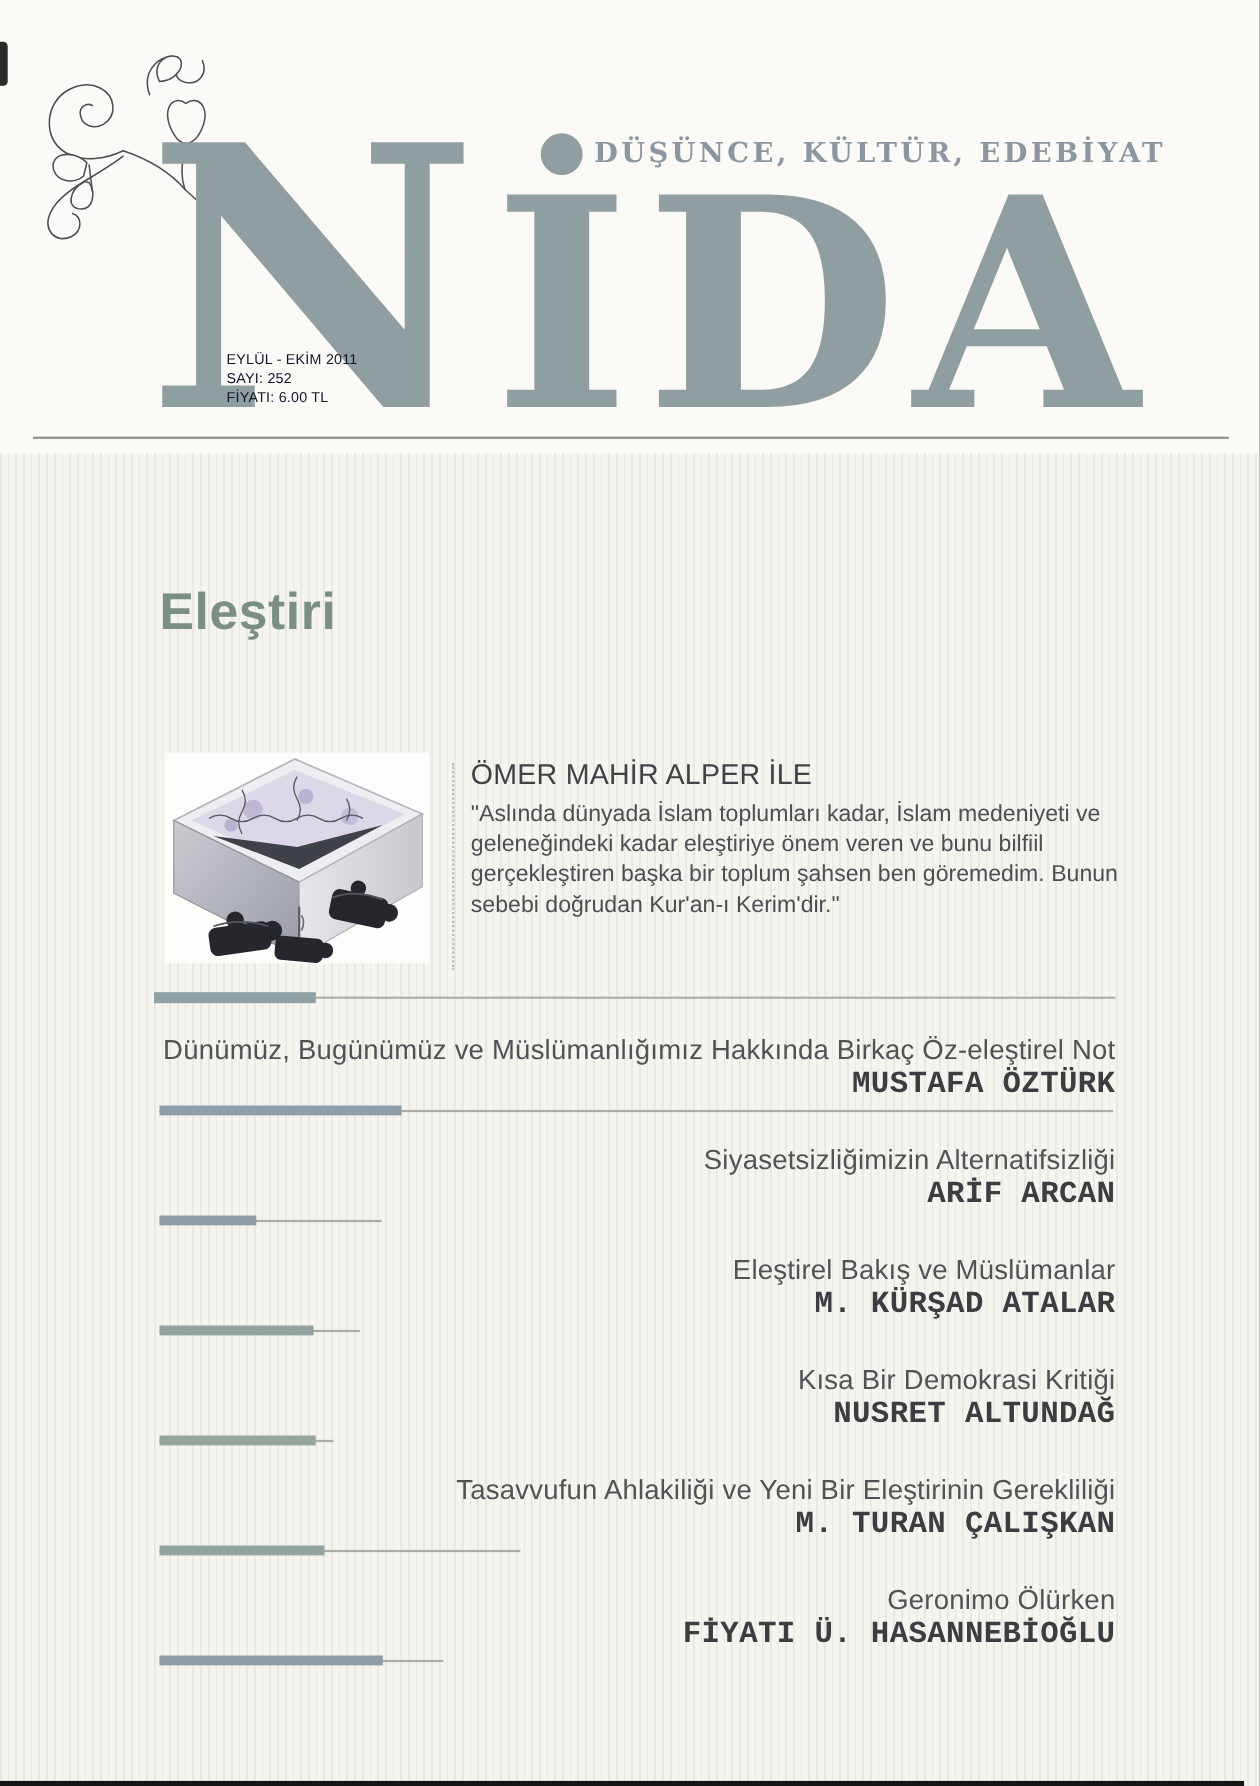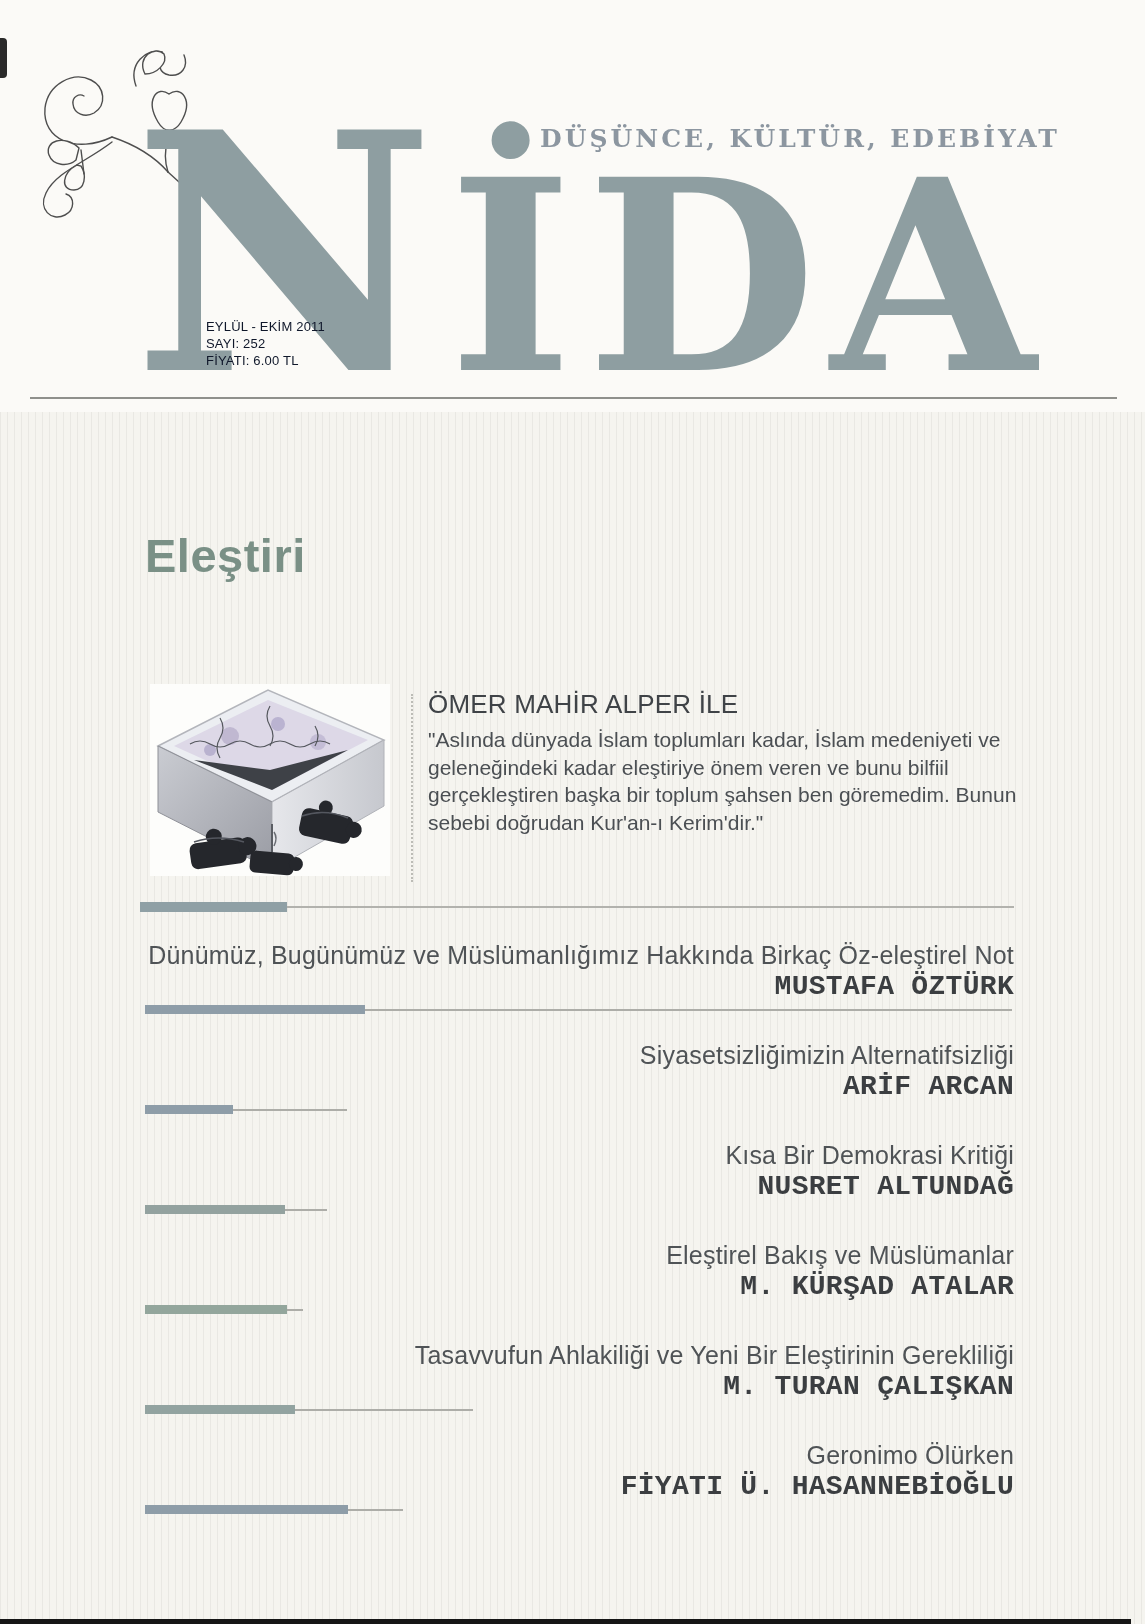--- a/index.html
+++ b/index.html
@@ -192,31 +192,31 @@
       <div class="toc-item">
         <div class="toc-title">Siyasetsizliğimizin Alternatifsizliği</div>
         <div class="toc-author">ARİF ARCAN</div>
         <div class="toc-rule">
             <span class="thin"></span>
             <span class="thick"></span>
           </div>
       </div>
 
       <div class="toc-item">
+        <div class="toc-title">Eleştirel Bakış ve Müslümanlar</div>
+        <div class="toc-author">M. KÜRŞAD ATALAR</div>
+        <div class="toc-rule">
+            <span class="thin"></span>
+            <span class="thick"></span>
+          </div>
+      </div>
+
+      <div class="toc-item">
         <div class="toc-title">Kısa Bir Demokrasi Kritiği</div>
         <div class="toc-author">NUSRET ALTUNDAĞ</div>
-        <div class="toc-rule">
-            <span class="thin"></span>
-            <span class="thick"></span>
-          </div>
-      </div>
-
-      <div class="toc-item">
-        <div class="toc-title">Eleştirel Bakış ve Müslümanlar</div>
-        <div class="toc-author">M. KÜRŞAD ATALAR</div>
         <div class="toc-rule">
             <span class="thin"></span>
             <span class="thick"></span>
           </div>
       </div>
 
       <div class="toc-item">
         <div class="toc-title">Tasavvufun Ahlakiliği ve Yeni Bir Eleştirinin Gerekliliği</div>
         <div class="toc-author">M. TURAN ÇALIŞKAN</div>
         <div class="toc-rule">

